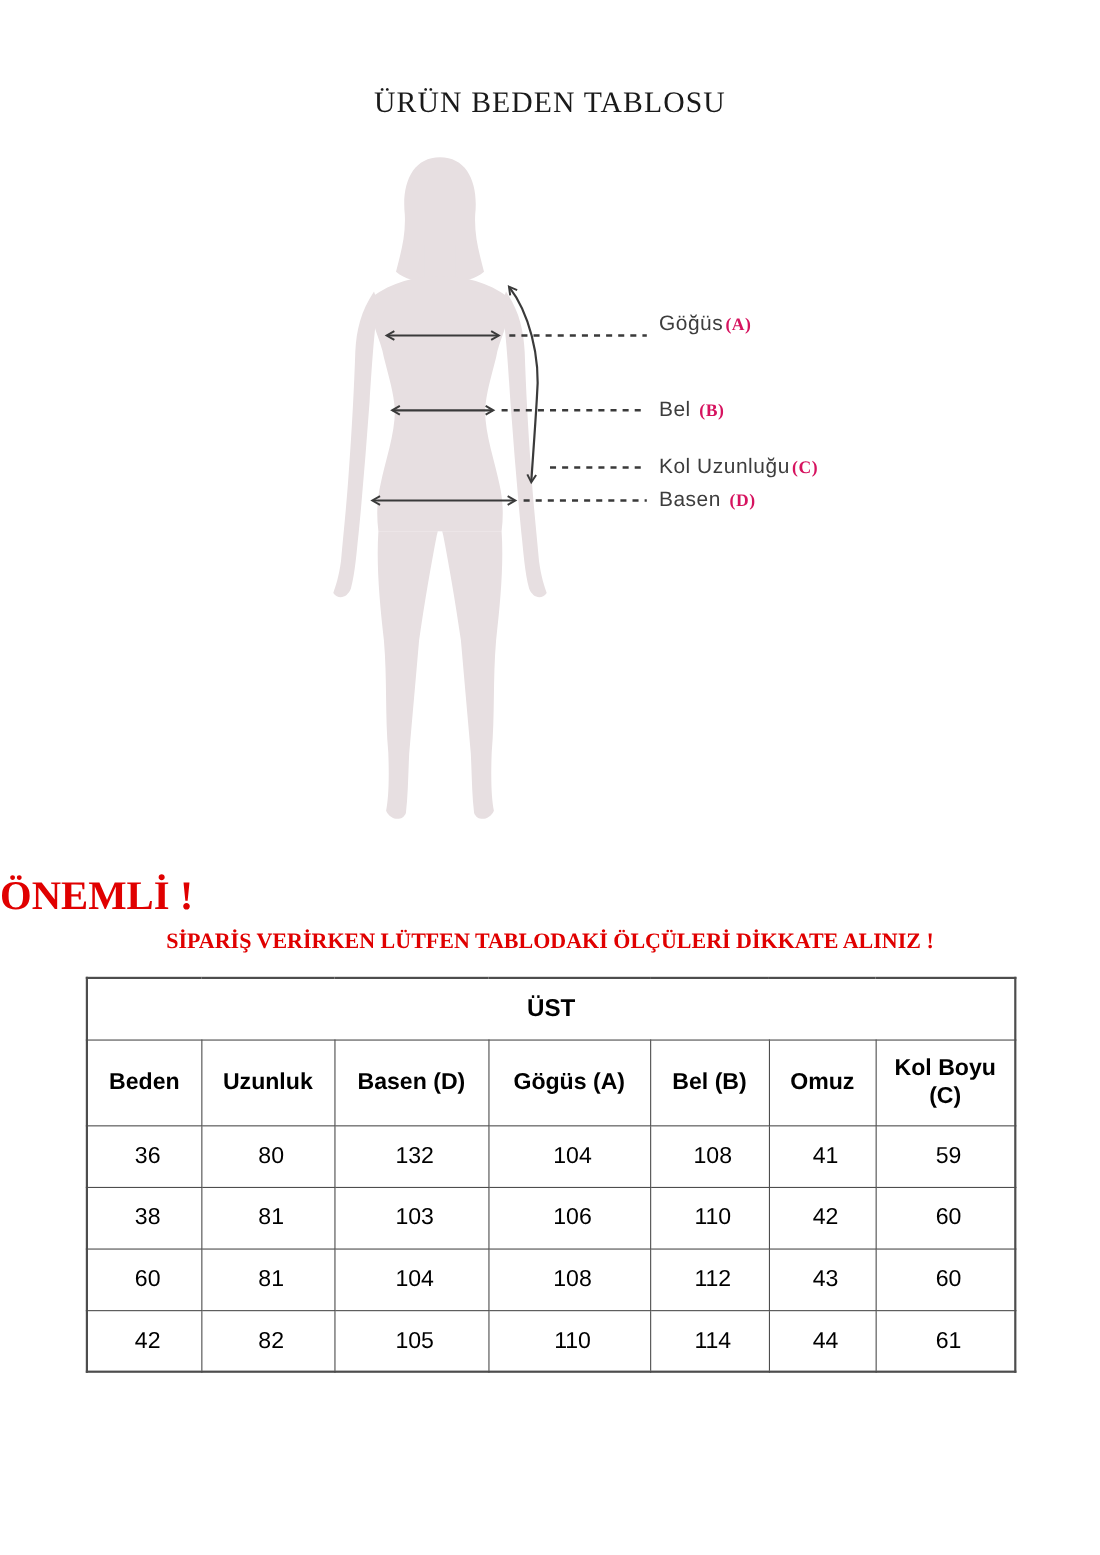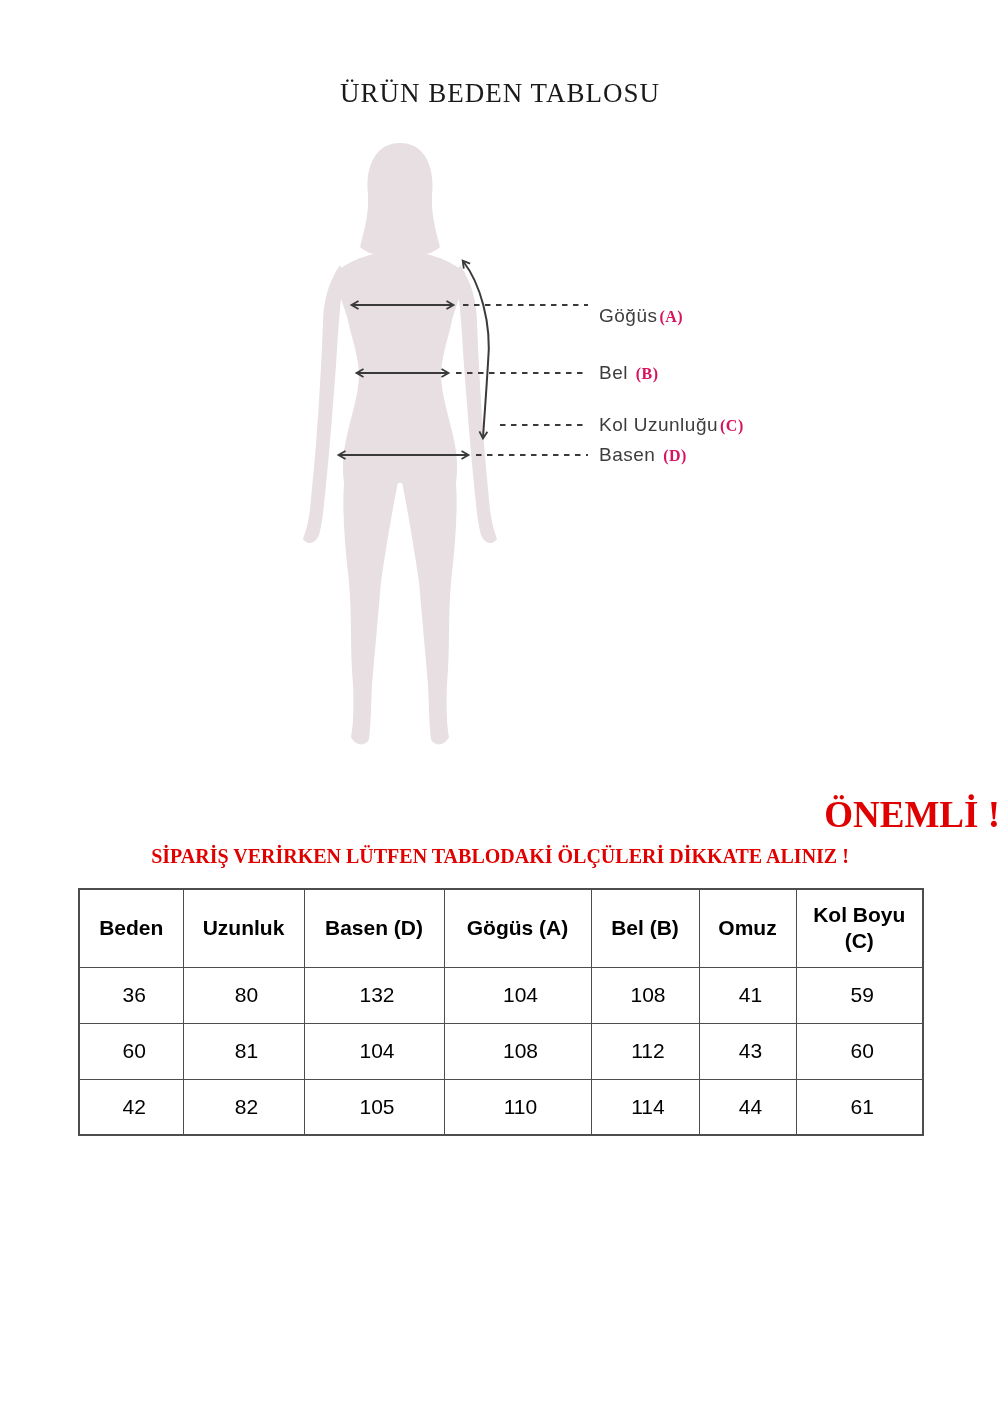--- a/index.html
+++ b/index.html
@@ -24,21 +24,21 @@
   .diagram svg{position:absolute;left:280px;top:135px;}
   .meas-label{
     position:absolute;left:599px;transform:translateY(-50%);
     font-size:19px;color:#3d3d3d;letter-spacing:.5px;white-space:nowrap;
   }
   .meas-label .letter{
     font-family:"Liberation Serif","DejaVu Serif",serif;
     font-size:16px;font-weight:700;color:var(--pink,#d6135f);margin-left:2px;
   }
   .important-heading{
-    position:absolute;top:793px;left:0;width:1000px;text-align:right;
+    position:absolute;top:793px;left:0;width:1000px;text-align:left;
     font-family:"Liberation Serif","DejaVu Serif",serif;
     font-size:37px;font-weight:700;color:var(--red,#e00000);
   }
   .order-warning{
     position:absolute;top:845px;left:0;width:1000px;text-align:center;
     font-family:"Liberation Serif","DejaVu Serif",serif;
     font-size:20px;font-weight:700;color:var(--red,#e00000);white-space:nowrap;
   }
   table.size-table{
     position:absolute;left:78px;top:888px;width:844px;
@@ -88,21 +88,21 @@
     </g>
 
     <g stroke="#3a3a3a" stroke-width="2.2" stroke-dasharray="5.5,5.5" fill="none">
       <line x1="183" y1="170" x2="308" y2="170"></line>
       <line x1="176" y1="238" x2="308" y2="238"></line>
       <line x1="220" y1="290" x2="308" y2="290"></line>
       <line x1="196" y1="320" x2="308" y2="320"></line>
     </g>
   </svg>
 
-  <div class="meas-label" style="top:316px">
+  <div class="meas-label" style="top:295px">
     <span>Göğüs</span><span class="letter">(A)</span>
   </div>
   <div class="meas-label" style="top:373px">
     <span>Bel</span> <span class="letter">(B)</span>
   </div>
   <div class="meas-label" style="top:425px">
     <span>Kol Uzunluğu</span><span class="letter">(C)</span>
   </div>
   <div class="meas-label" style="top:455px">
     <span>Basen</span> <span class="letter">(D)</span>
@@ -116,37 +116,49 @@
   <colgroup>
     <col style="width:104px">
       <col style="width:121px">
       <col style="width:140px">
       <col style="width:147px">
       <col style="width:108px">
       <col style="width:97px">
       <col style="width:127px">
   </colgroup>
   <tbody>
+      <tr class="group-row">
+    <th colspan="7">ÜST</th>
+  </tr>
   <tr class="header-row">
     <th>Beden</th>
     <th>Uzunluk</th>
     <th>Basen (D)</th>
     <th>Gögüs (A)</th>
     <th>Bel (B)</th>
     <th>Omuz</th>
     <th>Kol Boyu (C)</th>
   </tr>
   <tr class="data-row">
     <td>36</td>
     <td>80</td>
     <td>132</td>
     <td>104</td>
     <td>108</td>
     <td>41</td>
     <td>59</td>
+  </tr>
+  <tr class="data-row">
+    <td>38</td>
+    <td>81</td>
+    <td>103</td>
+    <td>106</td>
+    <td>110</td>
+    <td>42</td>
+    <td>60</td>
   </tr>
   <tr class="data-row">
     <td>60</td>
     <td>81</td>
     <td>104</td>
     <td>108</td>
     <td>112</td>
     <td>43</td>
     <td>60</td>
   </tr>

